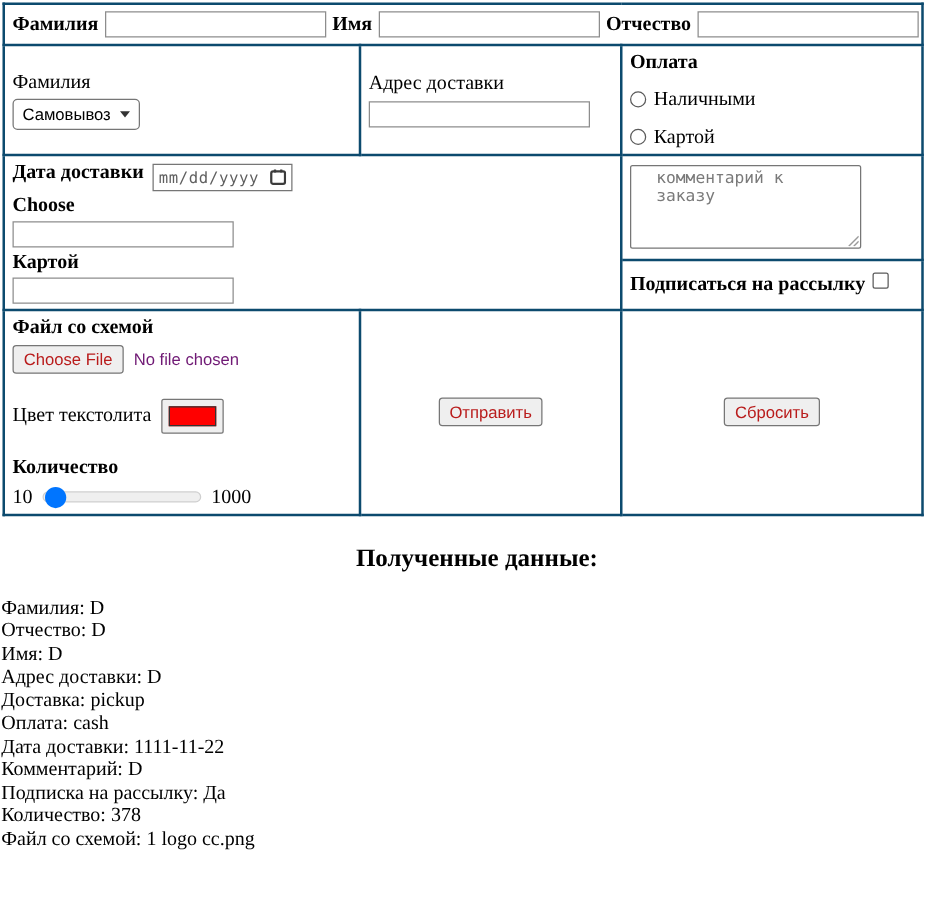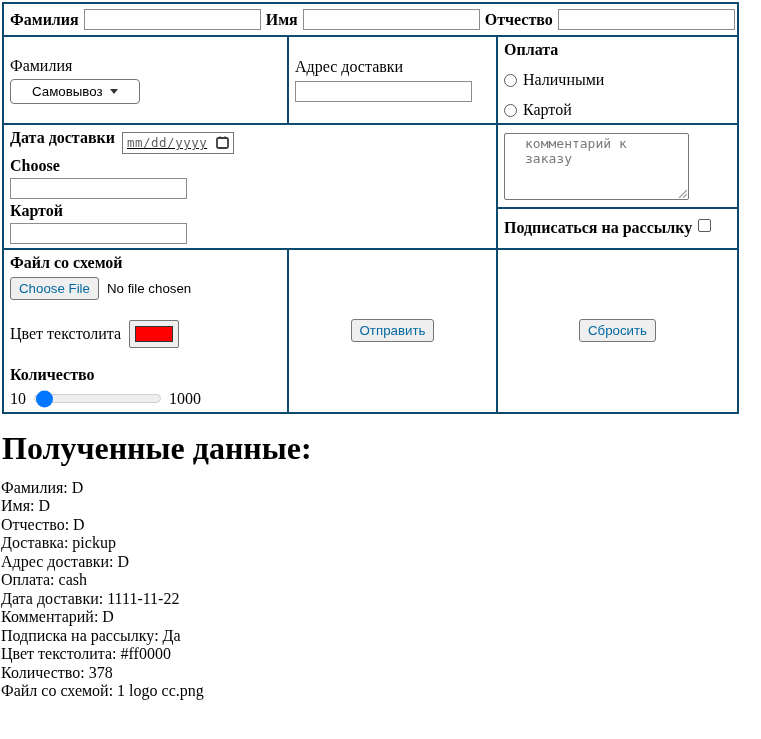--- a/index.html
+++ b/index.html
@@ -29,28 +29,28 @@
   
   .text-input {
     width: 177px; height: 21px;
     border: 1px solid #8d8d8d; background: #fff;
     font: 13px "Liberation Sans", sans-serif;
     padding: 2px 3px; border-radius: 0;
   }
   .btn {
     display: inline-block;
     font: 13.3px "Liberation Sans", sans-serif;
-    color: #0369a1; background: #efefef;
+    color: #b91c1c; background: #efefef;
     border: 1px solid #767676; border-radius: 3px;
     padding: 3px 8px; cursor: default; white-space: nowrap;
   }
   .fake-select {
     display: inline-flex; align-items: center; gap: 7px;
     border: 1px solid #767676; border-radius: 4px;
-    background: #fff; padding: 4px 21px;
+    background: #fff; padding: 4px 7px;
     font: 13.3px "Liberation Sans", sans-serif;
   }
   .sel-arrow {
     width: 0; height: 0;
     border-left: 4px solid transparent; border-right: 4px solid transparent;
     border-top: 5px solid #333;
   }
   .radio-dot {
     display: inline-block; width: 13px; height: 13px;
     border: 1px solid #5a5a5a; border-radius: 50%; background: #fff;
@@ -59,36 +59,36 @@
   .radio-row { margin-top: 12px; }
   .checkbox-box {
     display: inline-block; width: 13px; height: 13px;
     border: 1px solid #5a5a5a; border-radius: 2px; background: #fff;
     margin-left: 6px; vertical-align: 1px;
   }
   .date-box {
     display: inline-flex; align-items: center; justify-content: space-between;
     width: 112px; height: 22px;
     border: 1px solid #767676; background: #fff;
-    padding: 2px 4px; margin-left: 3px; vertical-align: -4px; text-decoration: underline;
+    padding: 2px 4px; margin-left: 3px; vertical-align: -4px;
   }
   .date-text {
     font: 12.5px "DejaVu Sans Mono", monospace;
     color: #5f5f5f; letter-spacing: 0.5px; white-space: nowrap;
   }
   .fake-textarea {
     position: relative; width: 185px; height: 67px;
     border: 1px solid #767676; border-radius: 2px; background: #fff;
     padding: 2px 20px;
     font: 13px "DejaVu Sans Mono", monospace; color: #7a7a7a;
     overflow: hidden;
   }
   .resize-handle { position: absolute; right: 1px; bottom: 1px; }
   .file-row { display: flex; align-items: center; gap: 8px; margin-top: 5px; }
-  .file-status { font: 13.3px "Liberation Sans", sans-serif; color: #000000; }
+  .file-status { font: 13.3px "Liberation Sans", sans-serif; color: #701a75; }
   .color-row { display: flex; align-items: center; gap: 8px; margin-top: 20px; }
   .color-outer {
     width: 50px; height: 28px;
     background: #efefef; border: 1px solid #767676; border-radius: 2px;
     display: inline-flex; align-items: center; justify-content: center;
   }
   .color-inner { width: 38px; height: 16px; border: 1px solid #333; }
   .qty-label { margin-top: 18px; }
   .slider-row { display: flex; align-items: center; gap: 8px; margin-top: 6px; }
   .slider-track {
@@ -100,22 +100,22 @@
     width: 17px; height: 17px; border-radius: 50%; background: #0075ff;
   }
   .center-cell { text-align: center; }
   
   .name-row { display: flex; align-items: center; gap: 5px; }
   
   .stack-label { margin-top: 3px; }
   .stack-input { margin-top: 3px; }
   
   h2.results-heading {
-    font-size: 32px; font-weight: bold;
-    margin: 20px 0 0 2px; line-height: 28px;
+    font-size: 20px; font-weight: bold;
+    margin: 20px 0 0 2px; line-height: 28px; text-align: center;
   }
   .results-text { margin: 17px 0 0 1px; line-height: 18.5px; }
 </style>
 </head>
 <body>
 
 <table class="order-form">
   <colgroup>
     <col style="width:285px">
       <col style="width:209px">
@@ -223,24 +223,23 @@
       <span class="btn">Сбросить</span>
     </td>
   </tr>
 </tbody>
   </table>
 
 <h2 class="results-heading">Полученные данные:</h2>
 
 <div class="results-text">
   <div>Фамилия: D</div>
+  <div>Отчество: D</div>
   <div>Имя: D</div>
-  <div>Отчество: D</div>
+  <div>Адрес доставки: D</div>
   <div>Доставка: pickup</div>
-  <div>Адрес доставки: D</div>
   <div>Оплата: cash</div>
   <div>Дата доставки: 1111-11-22</div>
   <div>Комментарий: D</div>
   <div>Подписка на рассылку: Да</div>
-  <div>Цвет текстолита: #ff0000</div>
   <div>Количество: 378</div>
   <div>Файл со схемой: 1 logo cc.png</div>
 </div>
 
 </body></html>

